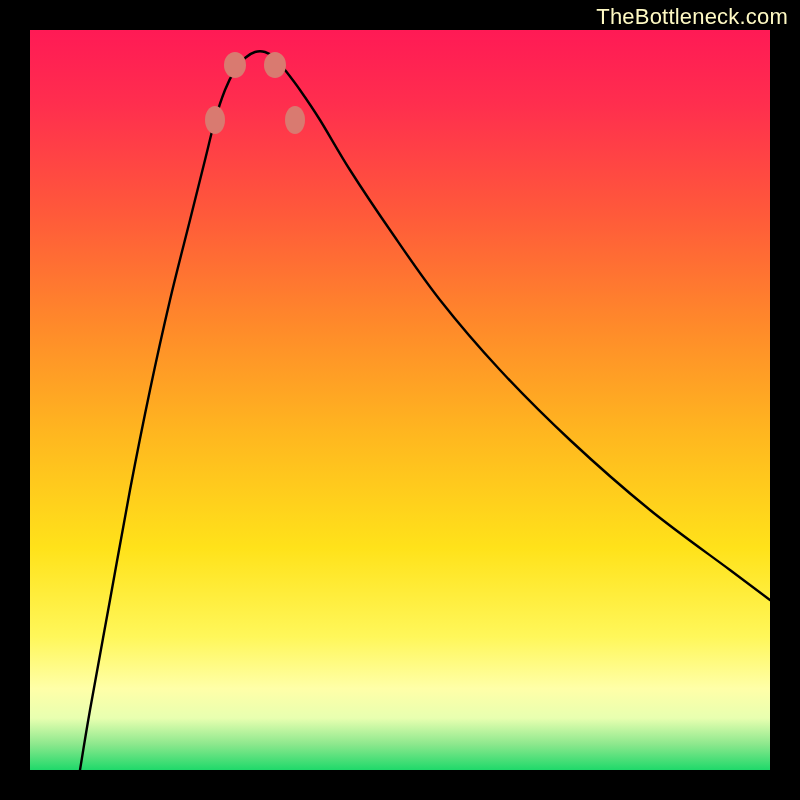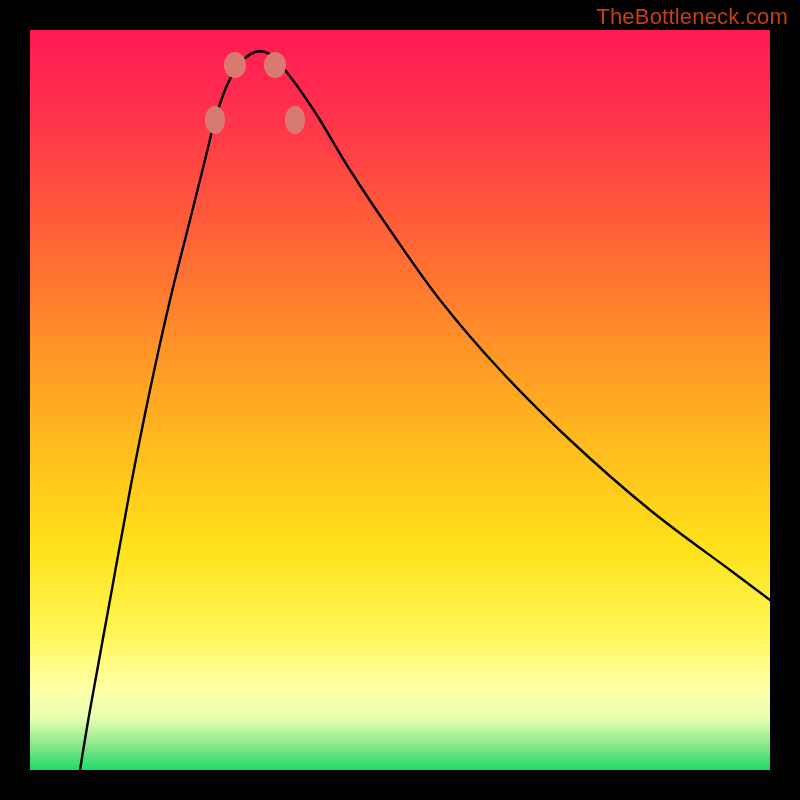--- a/index.html
+++ b/index.html
@@ -24,21 +24,21 @@
     left: 30px;
     top: 30px;
     width: 740px;
     height: 740px;
     overflow: hidden;
   }
   .watermark {
     position: absolute;
     top: 4px;
     right: 12px;
-    color: #c2410c;
+    color: #fef9c3;
     font-size: 22px;
     font-weight: 500;
     letter-spacing: 0.2px;
     user-select: none;
     text-align: right;
   }
   svg { display: block; }
 </style>
 </head>
 <body>

